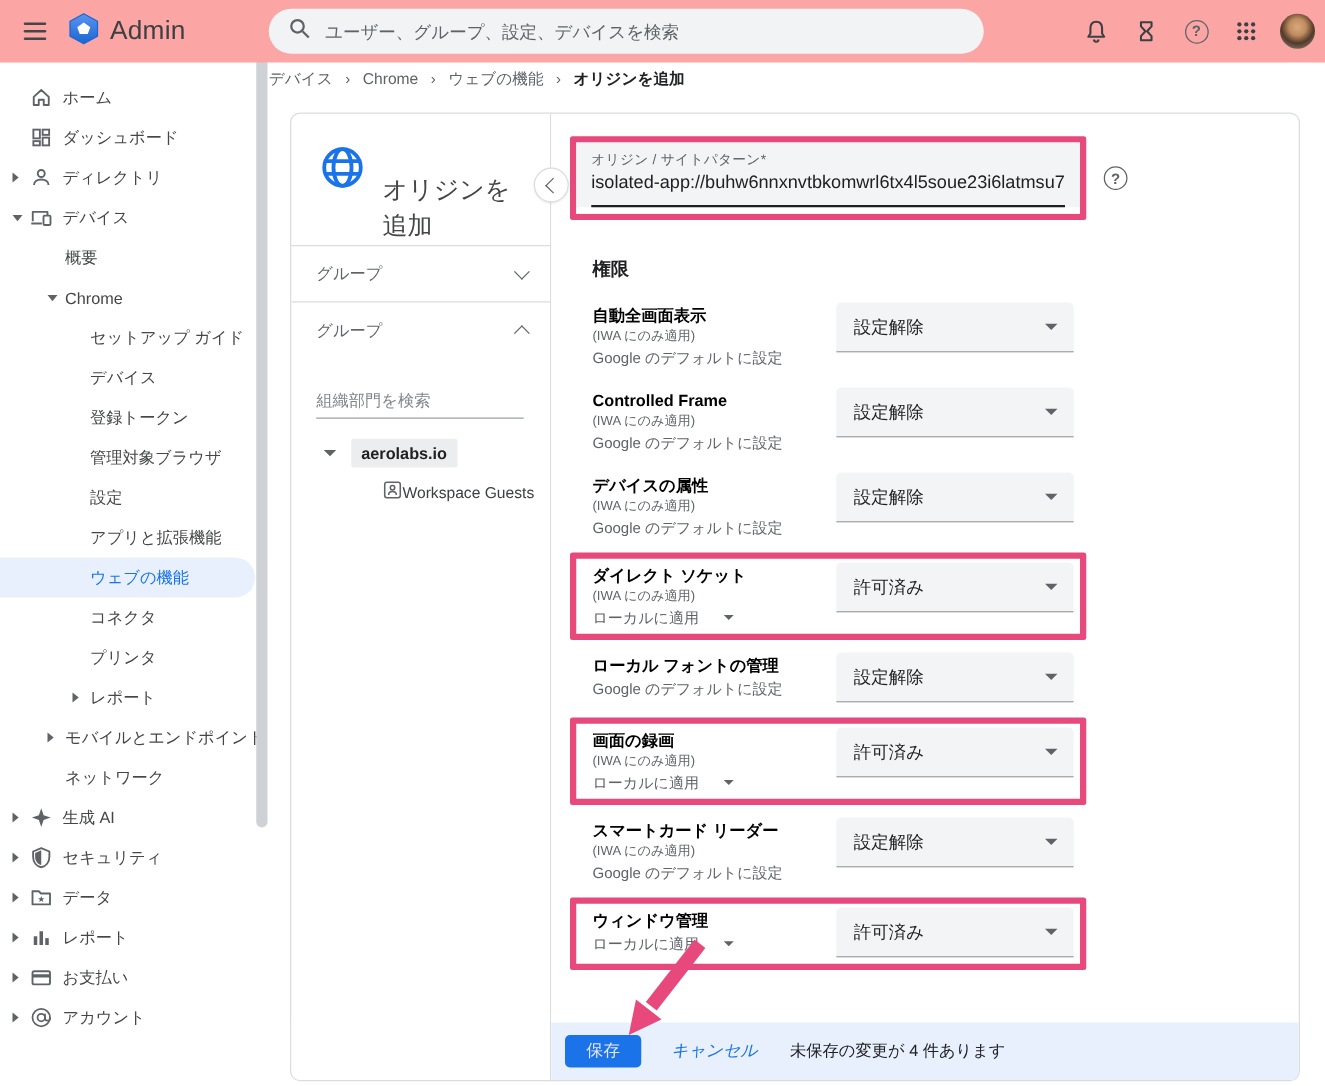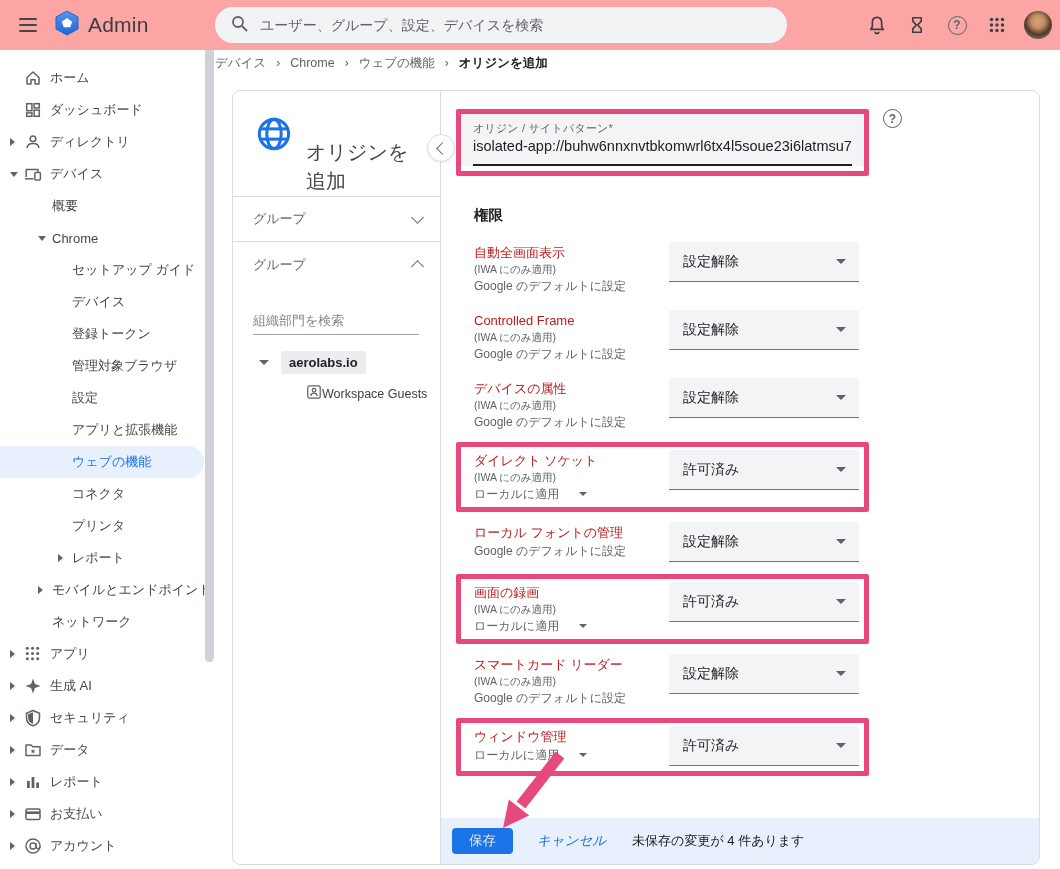--- a/index.html
+++ b/index.html
@@ -81,36 +81,36 @@
     font-size:13px; font-weight:700; color:#202124; }
   .ou-child-row { margin-top:10px; display:flex; align-items:center; gap:0; padding-left:73px;
     font-size:12.5px; color:#3c4043; cursor:pointer; white-space:nowrap;}
 
   .collapse-btn { position:absolute; left:194px; top:43px; width:28px; height:28px; border-radius:50%;
     background:#fff; border:1px solid #dadce0; display:flex; align-items:center; justify-content:center;
     cursor:pointer; z-index:4; box-shadow:0 1px 2px rgba(0,0,0,.08); }
 
   
   .main { position:absolute; left:208px; top:0; right:0; bottom:0; padding-left:15px; }
-  .origin-row { margin-top:18px; display:flex; }
+  .origin-row { margin-top:18px; display:flex; align-items:center; }
   .origin-box { width:413px; border:5px solid var(--pink); border-radius:2px; }
   .origin-field { background:#f3f4f5; padding:7px 12px 0; }
   .of-label { font-size:11px; line-height:14px; color:#5f6368; letter-spacing:.2px; }
   .of-value { font-size:14.5px; line-height:19px; color:#202124; padding:2px 0 8px;
     border-bottom:2px solid #1f1f1f; white-space:nowrap; overflow:hidden; }
   .origin-gap { height:5px; background:#fff; }
   .origin-help { margin-left:14px; }
 
   .perm-heading { margin:30px 0 0 18px; font-size:14.5px; font-weight:700; color:#202124; }
   .perm-rows { margin-top:13px; }
   .perm-row { display:flex; align-items:flex-start; width:413px; margin-bottom:6px;
     padding:4px 0 6px 18px; }
   .perm-row.hl { border:5px solid var(--pink); border-radius:2px; padding:3px 0 5px 13px; }
   .perm-info { width:195px; padding-top:2px; }
-  .perm-name { font-size:13px; font-weight:400; color:#b91c1c; line-height:17px; white-space:nowrap;}
+  .perm-name { font-size:13px; font-weight:700; color:#000000; line-height:17px; white-space:nowrap;}
   .perm-iwa { font-size:10.5px; color:#5f6368; line-height:14px; margin-top:1px; }
   .perm-scope { font-size:12px; color:#5f6368; line-height:16px; margin-top:2px; }
   .perm-scope.dd { display:flex; align-items:center; gap:20px; cursor:pointer; }
   .dropdown { width:190px; height:40px; background:#f3f4f6; border-bottom:1px solid #747775;
     border-radius:4px 4px 0 0; display:flex; align-items:center; padding:0 14px; position:relative;
     cursor:pointer; }
   .dd-value { font-size:14px; color:#202124; }
   .dropdown .tri { position:absolute; right:13px; top:17px; }
 
   
@@ -280,37 +280,20 @@
     <div class="side-item l2">
       <span class="s-arrow right"></span>
       <span class="s-label">モバイルとエンドポイント</span>
     </div>
     <div class="side-item l2">
       <span class="s-label">ネットワーク</span>
     </div>
     <div class="side-item l1">
       <span class="s-arrow right"></span>
       <span class="s-icon">
-        <svg width="17" height="17" viewBox="0 0 18 18" fill="#5f6368">
-          <circle cx="3.5" cy="3.5" r="1.6"></circle>
-          <circle cx="9" cy="3.5" r="1.6"></circle>
-          <circle cx="14.5" cy="3.5" r="1.6"></circle>
-          <circle cx="3.5" cy="9" r="1.6"></circle>
-          <circle cx="9" cy="9" r="1.6"></circle>
-          <circle cx="14.5" cy="9" r="1.6"></circle>
-          <circle cx="3.5" cy="14.5" r="1.6"></circle>
-          <circle cx="9" cy="14.5" r="1.6"></circle>
-          <circle cx="14.5" cy="14.5" r="1.6"></circle>
-        </svg>
-      </span>
-      <span class="s-label">アプリ</span>
-    </div>
-    <div class="side-item l1">
-      <span class="s-arrow right"></span>
-      <span class="s-icon">
         <svg width="18" height="18" viewBox="0 0 18 18" fill="#5f6368">
           <path d="M9 1.5 L10.9 7.1 L16.5 9 L10.9 10.9 L9 16.5 L7.1 10.9 L1.5 9 L7.1 7.1 Z"></path>
         </svg>
       </span>
       <span class="s-label">生成 AI</span>
     </div>
     <div class="side-item l1">
       <span class="s-arrow right"></span>
       <span class="s-icon">
         <svg width="18" height="18" viewBox="0 0 18 18">

